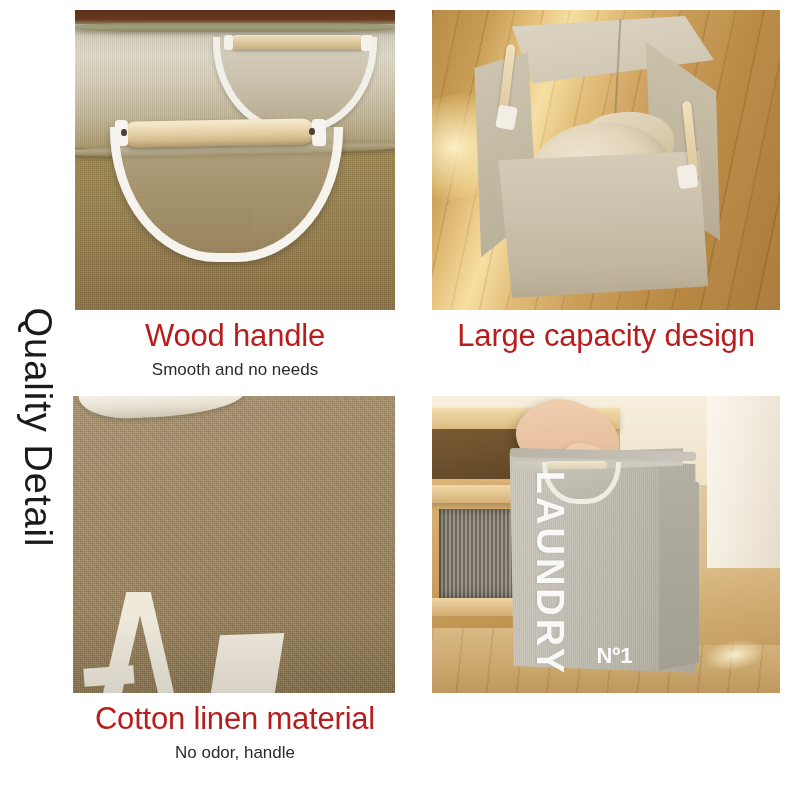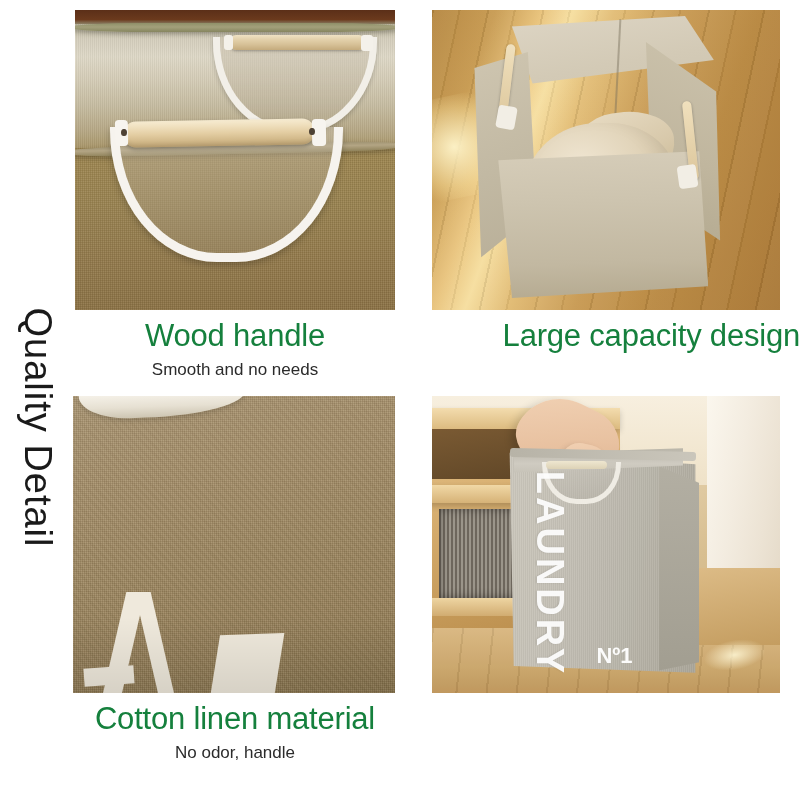--- a/index.html
+++ b/index.html
@@ -18,33 +18,33 @@
   .side-label span{
     display:block;white-space:nowrap;
     transform:rotate(90deg);
     font-size:38px;letter-spacing:1px;color:#1a1a1a;
     font-family:"Liberation Sans","DejaVu Sans",sans-serif;
     font-weight:400;
   }
   .photo{position:absolute;overflow:hidden;background:#ddd;}
   .cap{position:absolute;text-align:center;}
   .cap .t{
-    font-size:31px;color:#15803d;font-weight:400;line-height:1.05;
+    font-size:31px;color:#b91c1c;font-weight:400;line-height:1.05;
     letter-spacing:-0.2px;white-space:nowrap;
   }
   .cap .s{
     font-size:17px;color:#2b2b2b;font-weight:400;margin-top:7px;
     letter-spacing:0px;white-space:nowrap;
   }
 
   
   #ph-tl{left:75px;top:10px;width:320px;height:300px;}
   #cap-tl{left:55px;top:320px;width:360px;}
   #ph-tr{left:432px;top:10px;width:348px;height:300px;}
-  #cap-tr{left:412px;top:320px;width:388px;text-align:right;}
+  #cap-tr{left:412px;top:320px;width:388px;}
   #ph-bl{left:73px;top:396px;width:322px;height:297px;}
   #cap-bl{left:55px;top:703px;width:360px;}
   #ph-br{left:432px;top:396px;width:348px;height:297px;}
   #cap-br{left:412px;top:703px;width:388px;}
 
   
   .p1-bg{position:absolute;inset:0;background:
      linear-gradient(#fff 0 0) 0 0/100% 0 no-repeat,
      linear-gradient(180deg,#5b2f18 0%,#6b3a1d 3.2%,#8d7f63 4.6%,#b5ad96 7%,
         #cfc9b6 12%,#d8d2c0 20%,#cfc6ad 30%,#b9ab88 40%,

